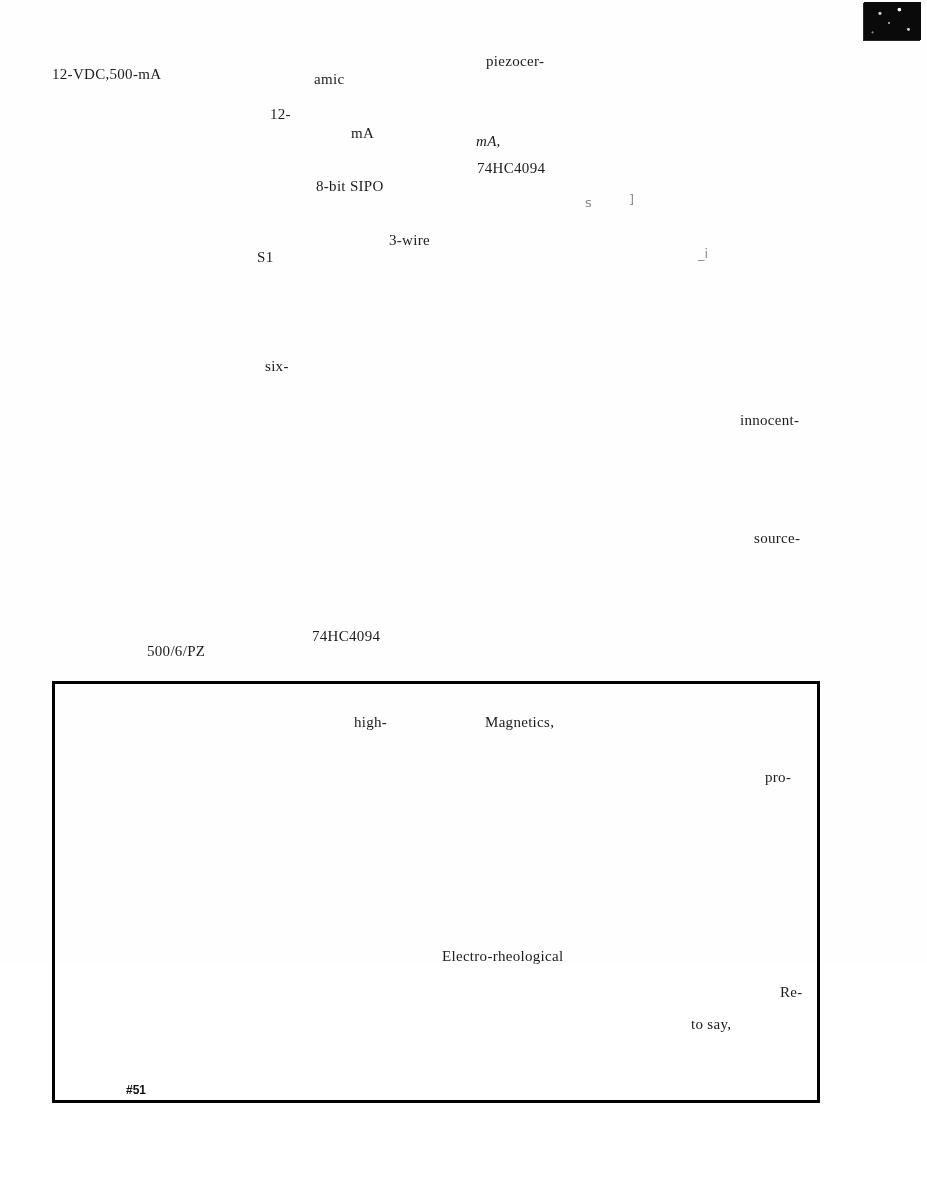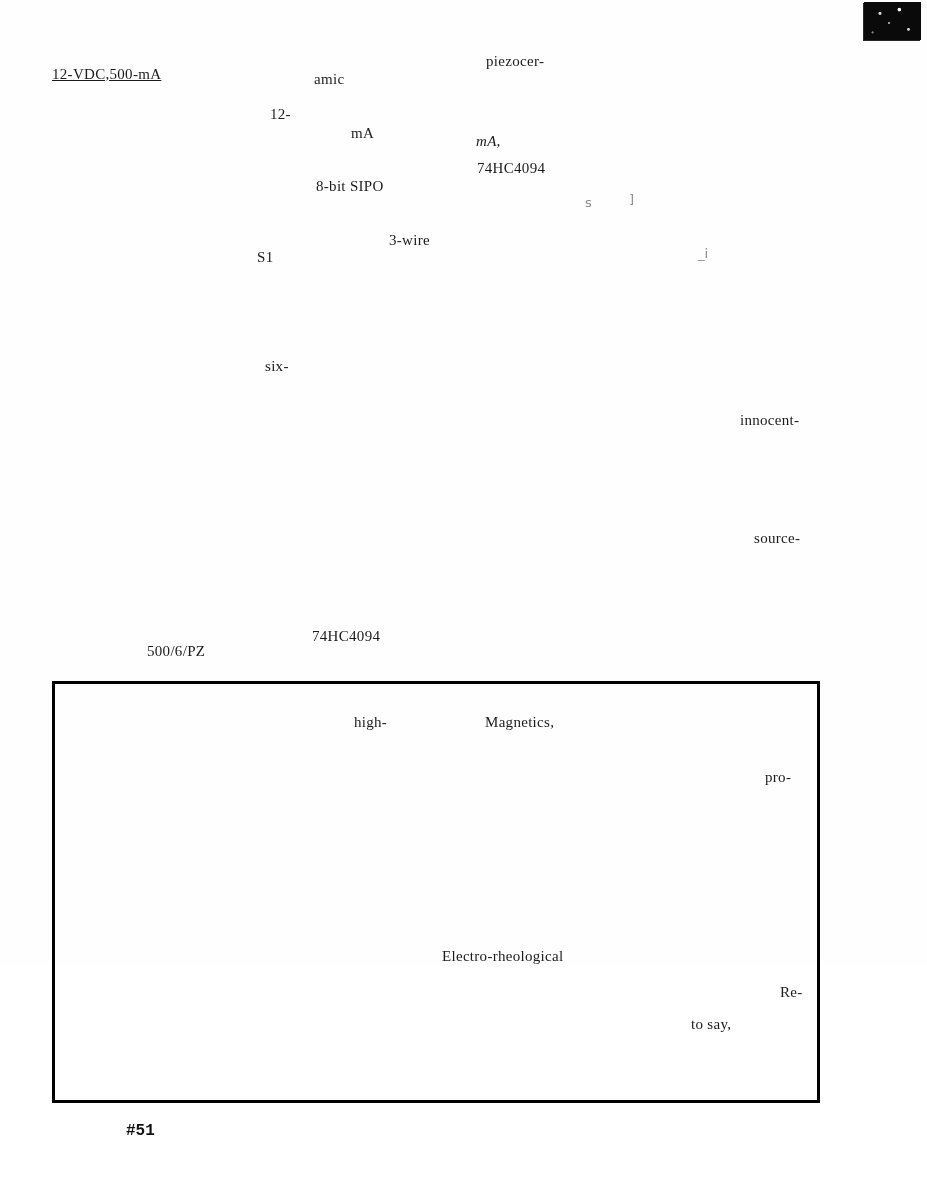--- a/index.html
+++ b/index.html
@@ -24,21 +24,21 @@
     line-height: 1;
   }
   .faint {
     color: #8c8c8c;
     font-size: 13px;
     font-family: "DejaVu Sans", sans-serif;
     letter-spacing: 0;
   }
   
   #frag-piezocer      { left: 486px; top: 54px;  }
-  #frag-supply-rating { left: 52px;  top: 67px; text-decoration: underline;  }
+  #frag-supply-rating { left: 52px;  top: 67px;  }
   #frag-amic          { left: 314px; top: 72px;  }
   #frag-twelve        { left: 270px; top: 107px; }
   #frag-ma-1          { left: 351px; top: 126px; }
   #frag-ma-2          { left: 476px; top: 134px; font-style: italic; }
   #frag-chip-top      { left: 477px; top: 161px; }
   #frag-sipo          { left: 316px; top: 179px; }
   #frag-faint-s       { left: 585px; top: 196px; }
   #frag-faint-bracket { left: 629px; top: 193px; }
   #frag-three-wire    { left: 389px; top: 233px; }
   #frag-s1            { left: 257px; top: 250px; }
@@ -56,24 +56,24 @@
   #frag-to-say        { left: 691px; top: 1017px; }
   #callout-box {
     position: absolute;
     left: 52px; top: 681px;
     width: 762px; height: 416px;
     border: 3px solid #000000;
     background: transparent;
   }
   #page-number {
     position: absolute;
-    left: 126px; top: 1122px;
-    font-family: Liberation Mono, monospace;
+    left: 126px; top: 1083px;
+    font-family: Liberation Sans, sans-serif;
     font-weight: bold;
-    font-size: 16px;
+    font-size: 12px;
     letter-spacing: 0;
     color: #111111;
   }
   #black-patch {
     position: absolute;
     left: 864px; top: 2px;
     width: 57px; height: 38px;
     background-color: #0a0a0a;
     background-image:
       radial-gradient(circle at 28% 30%, #d8d8d8 0 1px, transparent 2px),

